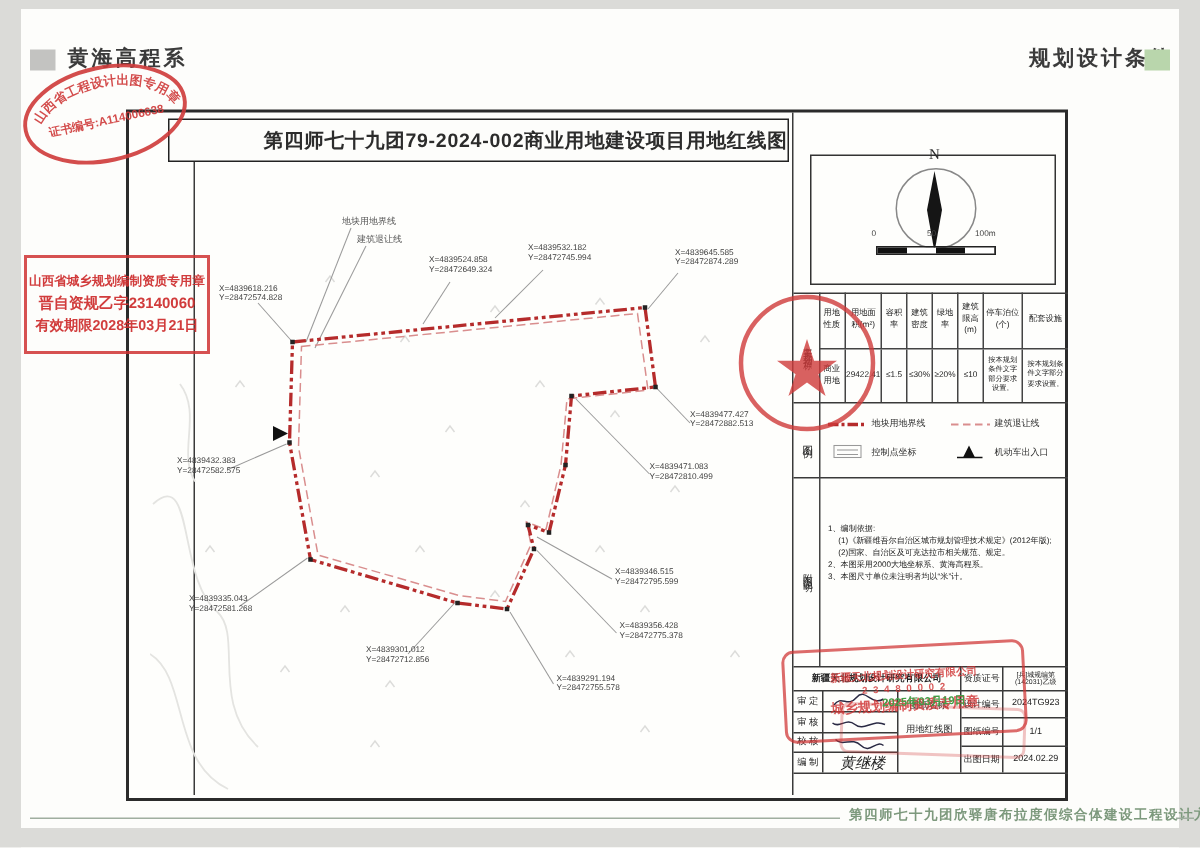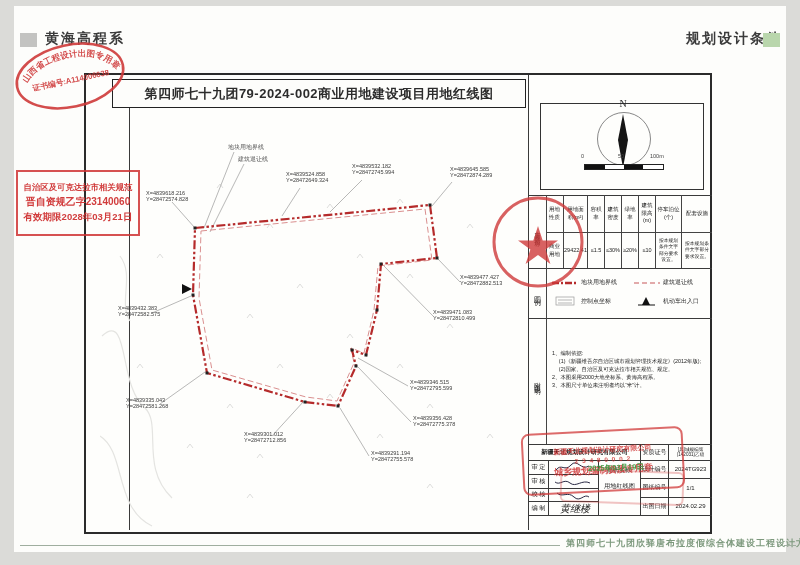--- a/index.html
+++ b/index.html
@@ -2,21 +2,21 @@
 <html><head>
 <meta charset="utf-8">
 <style>
   html,body{margin:0;padding:0;}
   body{width:800px;height:565px;position:relative;background:#fdfdfb;overflow:hidden;
        font-family:"Liberation Sans",sans-serif;color:#2c2c2c;}
   .abs{position:absolute;}
   .band{background:#dbdbd8;}
   .frame{border:2px solid #2b2b2b;}
   .thin{background:#3a3a3a;}
-  .title-box{border:1.5px solid #222;display:flex;align-items:center;justify-content:center;
+  .title-box{border:1.5px solid #222;display:flex;align-items:center;justify-content:flex-end;
              font-weight:bold;font-size:13px;letter-spacing:.5px;background:#fdfdfb;}
   .tag{font-weight:bold;font-size:14px;letter-spacing:2px;color:#3b3b3b;}
   .sq{width:17px;height:14px;}
   .coord{font-size:6px;line-height:1.2;color:#3d3d3d;white-space:nowrap;transform:scale(.92);transform-origin:left top;}
   .maplab{font-size:6px;color:#555;white-space:nowrap;}
   .vstrip{writing-mode:vertical-rl;text-orientation:upright;letter-spacing:2px;
           display:flex;align-items:center;justify-content:center;font-size:7px;color:#222;}
   .cell{box-sizing:border-box;border-right:1px solid #444;display:flex;align-items:center;
         justify-content:center;text-align:center;}
   .hdr{font-size:5.5px;line-height:1.35;color:#222;padding:1px;}
@@ -304,21 +304,21 @@
     <ellipse cx="64" cy="40" rx="54" ry="31" fill="none" stroke="#cf3a3a" stroke-width="2.6"></ellipse>
     <path id="arcst" d="M18,54 A47,27 0 1 1 110,54" fill="none"></path>
     <text font-size="8.5" fill="#cf3a3a" font-weight="bold">
       <textPath href="#arcst" startOffset="13%">山西省工程设计出图专用章</textPath>
     </text>
     <text x="64" y="47" text-anchor="middle" font-size="7.8" fill="#cf3a3a" font-weight="bold">证书编号:A114006638</text>
   </g>
 </svg>
 
 <div class="abs stamp-box" style="left:16px;top:170px;width:120px;height:62px;display:flex;flex-direction:column;justify-content:center;gap:2px">
-  <div style="font-size:8.4px">自治区及可克达拉市相关规范</div>
+  <div style="font-size:8.4px">山西省城乡规划编制资质专用章</div>
   <div style="font-size:10px">晋自资规乙字23140060</div>
   <div style="font-size:9.5px">有效期限2028年03月21日</div>
 </div>
 
 <svg class="abs" style="left:490px;top:194px" width="96" height="96">
   <g opacity=".8">
     <circle cx="48" cy="48" r="44" fill="none" stroke="#cf3a3a" stroke-width="3"></circle>
     <polygon points="48,32 52.7,46.5 68,46.5 55.6,55.5 60.4,70 48,61 35.6,70 40.4,55.5 28,46.5 43.3,46.5" fill="#cf3a3a"></polygon>
   </g>
 </svg>

